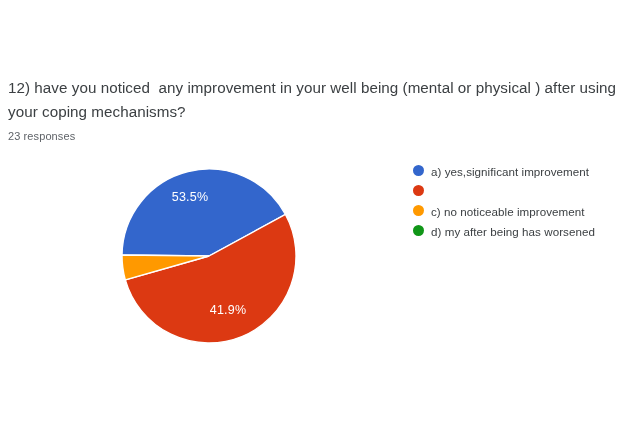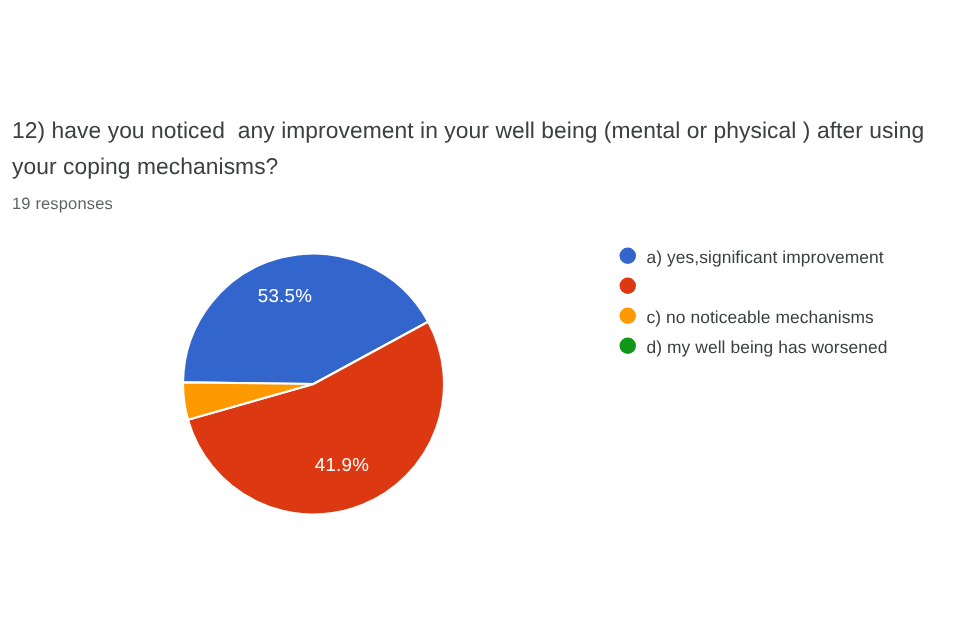--- a/index.html
+++ b/index.html
@@ -101,21 +101,21 @@
     letter-spacing: 0.05px;
   }
 </style>
 </head>
 <body>
 
 <div id="root">
 
   <div class="question-block">
     <div class="question-title">12) have you noticed  any improvement in your well being (mental or physical ) after using your coping mechanisms?</div>
-    <div class="response-count">19 responses</div>
+    <div class="response-count">23 responses</div>
   </div>
 
   <div class="chart-area">
 
     <div class="pie-wrap">
       <svg class="pie-svg" width="200" height="195" viewBox="0 0 200 195">
         <g id="pie-slices">
             <path d="M 99 101 L 12.01 99.94 A 87 87 0 0 1 175.46 59.49 Z" fill="#3366cc" stroke="#ffffff" stroke-width="1.4"></path>
             <path d="M 99 101 L 175.46 59.49 A 87 87 0 1 1 15.33 124.83 Z" fill="#dc3912" stroke="#ffffff" stroke-width="1.4"></path>
             <path d="M 99 101 L 15.33 124.83 A 87 87 0 0 1 12.01 99.94 Z" fill="#ff9900" stroke="#ffffff" stroke-width="1.4"></path>
@@ -130,22 +130,22 @@
     <div class="legend">
       <div class="legend-item">
         <span class="legend-swatch" style="background:#3366cc"></span>
         <span class="legend-label">a) yes,significant improvement</span>
       </div>
       <div class="legend-item">
         <span class="legend-swatch" style="background:#dc3912"></span>
       </div>
       <div class="legend-item">
         <span class="legend-swatch" style="background:#ff9900"></span>
-        <span class="legend-label">c) no noticeable mechanisms</span>
+        <span class="legend-label">c) no noticeable improvement</span>
       </div>
       <div class="legend-item">
         <span class="legend-swatch" style="background:#109618"></span>
-        <span class="legend-label">d) my well being has worsened</span>
+        <span class="legend-label">d) my after being has worsened</span>
       </div>
     </div>
 
   </div>
 </div>
 
 </body></html>

